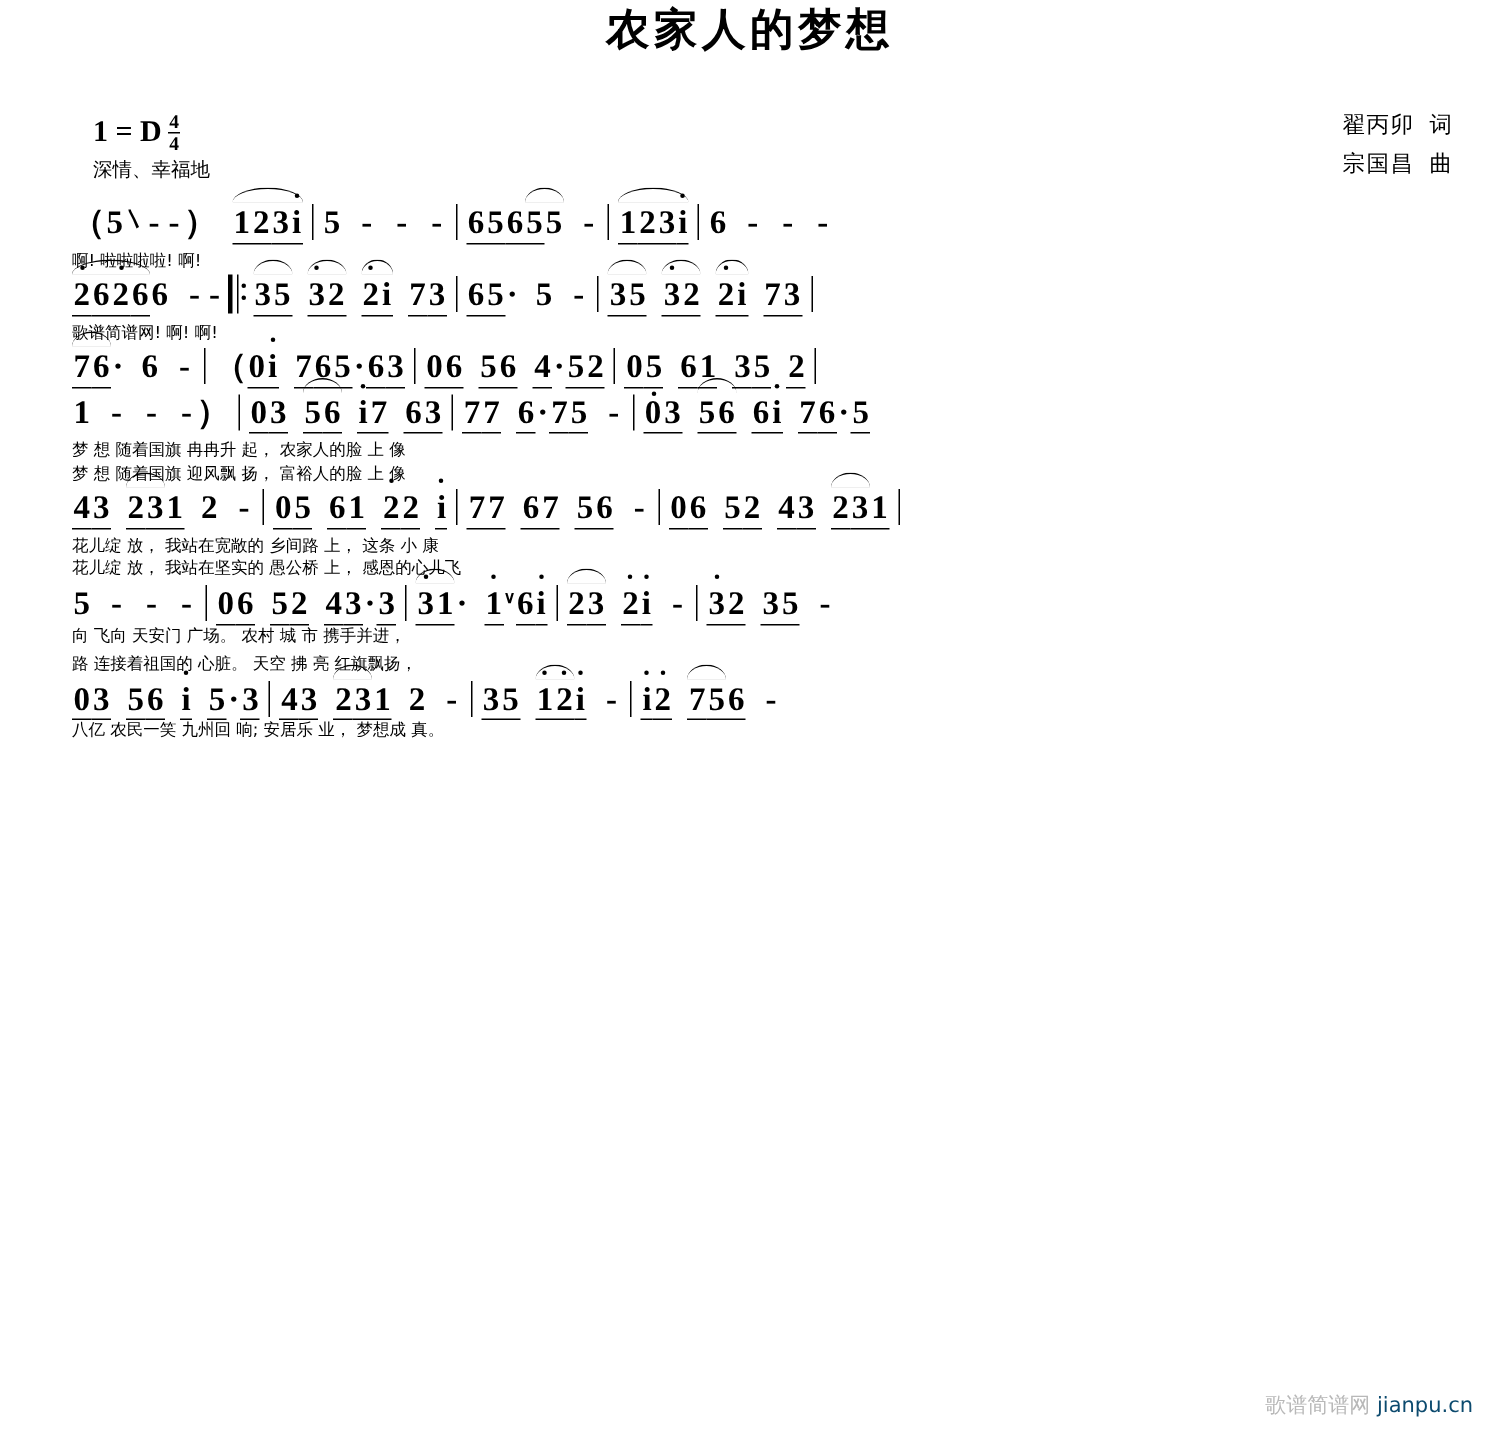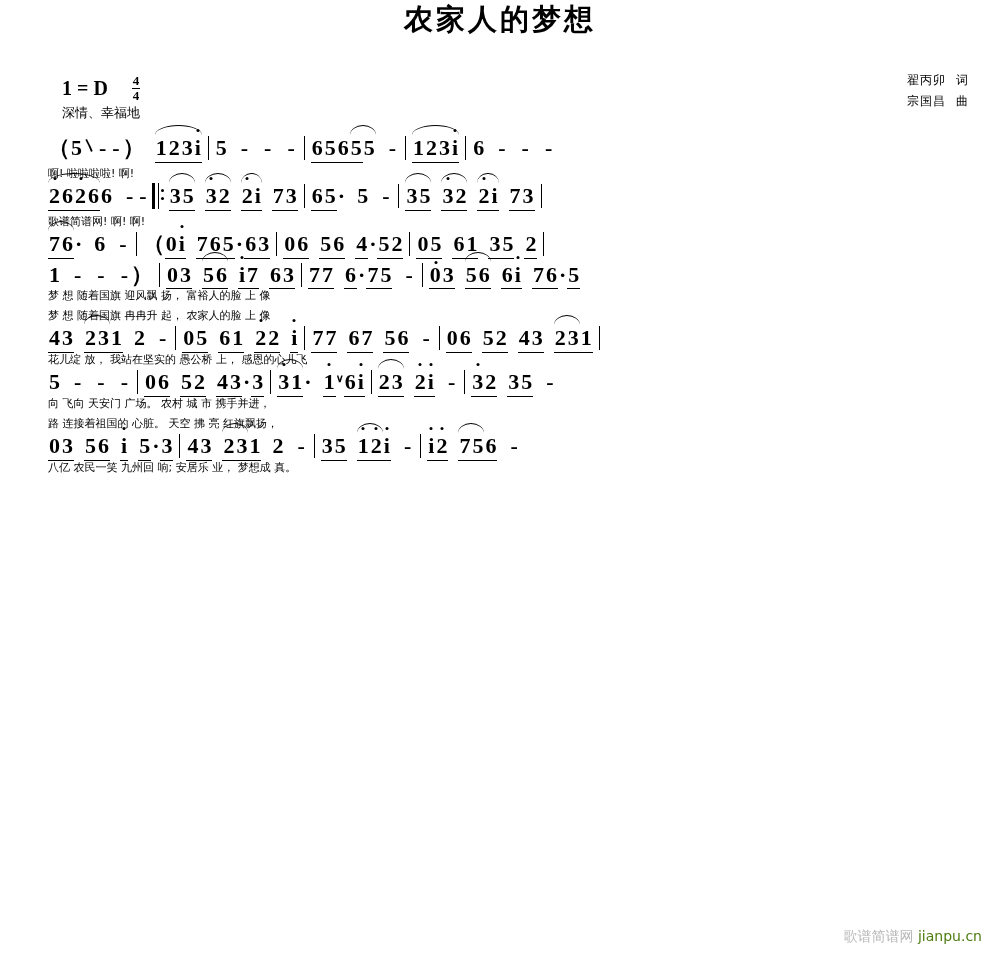--- a/index.html
+++ b/index.html
@@ -25,21 +25,20 @@
     margin-top:16px;
   }
   .key-sig{
     position:absolute;
     left:62px; top:18px;
     font-size:20px;
     font-weight:bold;
     font-family:"Liberation Serif", serif;
     display:flex;
     align-items:center;
-    gap:20px;
   }
   .frac{
     display:inline-block;
     vertical-align:middle;
     font-size:13px;
     line-height:1.05;
     text-align:center;
     margin-left:4px;
     font-weight:bold;
   }
@@ -47,21 +46,21 @@
   .frac .den{display:block;padding:0 1px;}
   .tempo{
     position:absolute;
     left:62px; top:48px;
     font-size:13px;
     font-family:"DejaVu Sans", sans-serif;
   }
   .credits{
     position:absolute;
     right:32px; top:14px;
-    font-size:12px;
+    font-size:15px;
     text-align:right;
     line-height:1.75;
     font-family:"DejaVu Sans", sans-serif;
   }
   .credits div span.n{letter-spacing:1px;}
   .credits div span.r{margin-left:9px;}
 
   .system{
     position:relative;
     margin:0 0 0 0;
@@ -108,21 +107,21 @@
   .repeat::after{content:"";position:absolute;left:6px;top:0;width:1.5px;height:26px;background:#000;}
   .repeat i{position:absolute;left:9px;top:6px;width:3px;height:3px;background:#000;border-radius:50%;box-shadow:0 8px 0 0 #000;}
   .paren{font-size:22px;font-weight:bold;}
   .vmark{font-size:11px;vertical-align:7px;}
   .wave{font-size:13px;vertical-align:4px;}
   .watermark{
     position:absolute;right:18px;bottom:8px;
     font-size:14px;color:#b8b8b8;
     font-family:"DejaVu Sans", sans-serif;
   }
-  .watermark .red{color:#4d7c0f;}
+  .watermark .red{color:#0c4a6e;}
   .lyrrow2{margin-top:-2px;}
 </style>
 </head>
 <body>
 
 <div class="title">农家人的梦想</div>
 
 <div class="header-row">
   <div class="key-sig">
     <span>1 = D</span>
@@ -156,28 +155,29 @@
   <div class="notes">
     <span class="slurwrap"><span class="slur"></span><span class="n u1">7</span><span class="n u1">6</span></span><span class="dash" style="padding:0 1px;">·</span><span class="sp"></span><span class="n">6</span><span class="sp"></span><span class="dash">-</span><span class="bar"></span><span class="paren">（</span><span class="n u1">0</span><span class="n u1 dot-up">i</span><span class="sp"></span><span class="n u1">7</span><span class="n u1">6</span><span class="n u1">5</span><span class="dash" style="padding:0 1px;">·</span><span class="n u1">6</span><span class="n u1">3</span><span class="bar"></span><span class="n u1">0</span><span class="n u1">6</span><span class="sp"></span><span class="n u1">5</span><span class="n u1">6</span><span class="sp"></span><span class="n u1">4</span><span class="dash" style="padding:0 1px;">·</span><span class="n u1">5</span><span class="n u1">2</span><span class="bar"></span><span class="n u1">0</span><span class="n u1 dot-dn">5</span><span class="sp"></span><span class="n u1">6</span><span class="n u1">1</span><span class="sp"></span><span class="n u1">3</span><span class="n u1">5</span><span class="sp"></span><span class="n u1">2</span><span class="bar"></span>
   </div>
   <div class="lyr"></div>
 </div>
 
 <div class="system">
   <div class="notes">
     <span class="n">1</span><span class="sp"></span><span class="dash">-</span><span class="sp"></span><span class="dash">-</span><span class="sp"></span><span class="dash">-</span><span class="paren">）</span><span class="bar"></span><span class="n u1">0</span><span class="n u1">3</span><span class="sp"></span><span class="slurwrap"><span class="slur"></span><span class="n u1">5</span><span class="n u1">6</span></span><span class="sp"></span><span class="n u1 dot-up">i</span><span class="n u1">7</span><span class="sp"></span><span class="n u1">6</span><span class="n u1">3</span><span class="bar"></span><span class="n u1">7</span><span class="n u1">7</span><span class="sp"></span><span class="n u1">6</span><span class="dash" style="padding:0 1px;">·</span><span class="n u1">7</span><span class="n u1">5</span><span class="sp"></span><span class="dash">-</span><span class="bar"></span><span class="n u1">0</span><span class="n u1">3</span><span class="sp"></span><span class="slurwrap"><span class="slur"></span><span class="n u1">5</span><span class="n u1">6</span></span><span class="sp"></span><span class="n u1">6</span><span class="n u1 dot-up">i</span><span class="sp"></span><span class="n u1">7</span><span class="n u1">6</span><span class="dash" style="padding:0 1px;">·</span><span class="n u1">5</span>
   </div>
+  <div class="lyr">梦 想  随着国旗  冉冉升  起，      农家人的脸  上 像</div>
   <div class="lyr lyrrow2">梦 想  随着国旗  迎风飘  扬，      富裕人的脸  上 像</div>
-  <div class="lyr">梦 想  随着国旗  冉冉升  起，      农家人的脸  上 像</div>
 </div>
 
 <div class="system">
   <div class="notes">
     <span class="n u1">4</span><span class="n u1">3</span><span class="sp"></span><span class="slurwrap"><span class="slur"></span><span class="n u1">2</span><span class="n u1">3</span></span><span class="n u1">1</span><span class="sp"></span><span class="n">2</span><span class="sp"></span><span class="dash">-</span><span class="bar"></span><span class="n u1">0</span><span class="n u1">5</span><span class="sp"></span><span class="n u1">6</span><span class="n u1">1</span><span class="sp"></span><span class="n u1 dot-up">2</span><span class="n u1">2</span><span class="sp"></span><span class="n u1 dot-up">i</span><span class="bar"></span><span class="n u1">7</span><span class="n u1">7</span><span class="sp"></span><span class="n u1">6</span><span class="n u1">7</span><span class="sp"></span><span class="n u1">5</span><span class="n u1">6</span><span class="sp"></span><span class="dash">-</span><span class="bar"></span><span class="n u1">0</span><span class="n u1">6</span><span class="sp"></span><span class="n u1">5</span><span class="n u1">2</span><span class="sp"></span><span class="n u1">4</span><span class="n u1">3</span><span class="sp"></span><span class="slurwrap"><span class="slur"></span><span class="n u1">2</span><span class="n u1">3</span></span><span class="n u1">1</span><span class="bar"></span>
   </div>
+  <div class="lyr">花儿绽  放，    我站在宽敞的  乡间路  上，    这条 小 康</div>
   <div class="lyr lyrrow2">花儿绽  放，    我站在坚实的  愚公桥  上，    感恩的心儿飞</div>
 </div>
 
 <div class="system">
   <div class="notes">
     <span class="n">5</span><span class="sp"></span><span class="dash">-</span><span class="sp"></span><span class="dash">-</span><span class="sp"></span><span class="dash">-</span><span class="bar"></span><span class="n u1">0</span><span class="n u1">6</span><span class="sp"></span><span class="n u1">5</span><span class="n u1">2</span><span class="sp"></span><span class="n u1">4</span><span class="n u1">3</span><span class="dash" style="padding:0 1px;">·</span><span class="n u1">3</span><span class="bar"></span><span class="slurwrap"><span class="slur"></span><span class="n u1 dot-up">3</span><span class="n u1">1</span></span><span class="dash" style="padding:0 1px;">·</span><span class="sp"></span><span class="n u1 dot-up">1</span><span class="vmark">∨</span><span class="n u1">6</span><span class="n u1 dot-up">i</span><span class="bar"></span><span class="slurwrap"><span class="slur"></span><span class="n u1">2</span><span class="n u1">3</span></span><span class="sp"></span><span class="n u1 dot-up">2</span><span class="n u1 dot-up">i</span><span class="sp"></span><span class="dash">-</span><span class="bar"></span><span class="n u1 dot-up">3</span><span class="n u1">2</span><span class="sp"></span><span class="n u1">3</span><span class="n u1">5</span><span class="sp"></span><span class="dash">-</span>
   </div>
   <div class="lyr lyrrow2">向        飞向 天安门 广场。 农村 城  市  携手并进，</div>
   <div class="lyr">路        连接着祖国的  心脏。 天空 拂  亮  红旗飘扬，</div>
 </div>

